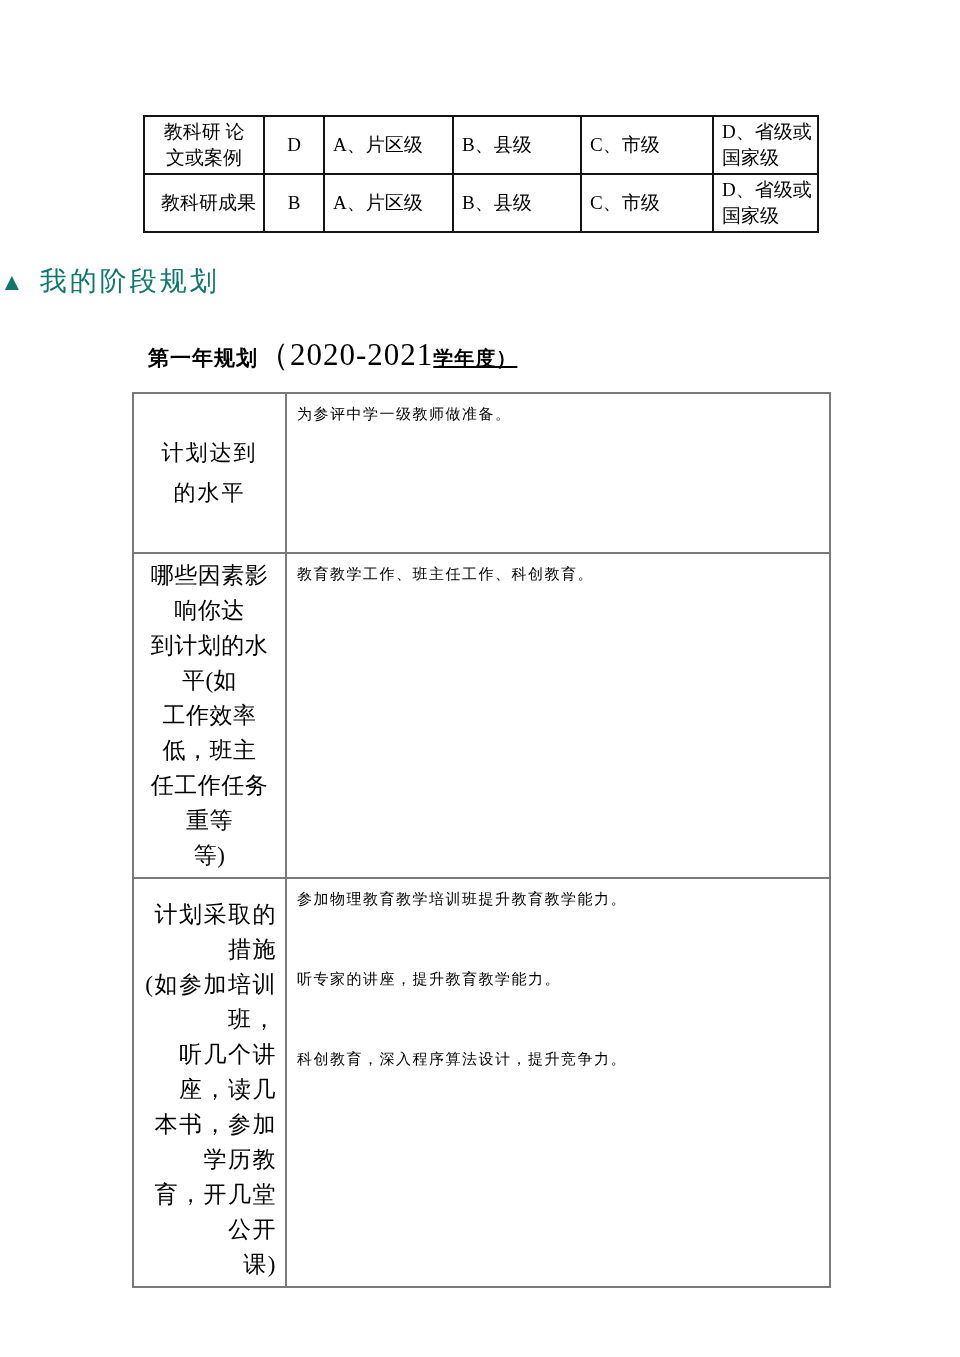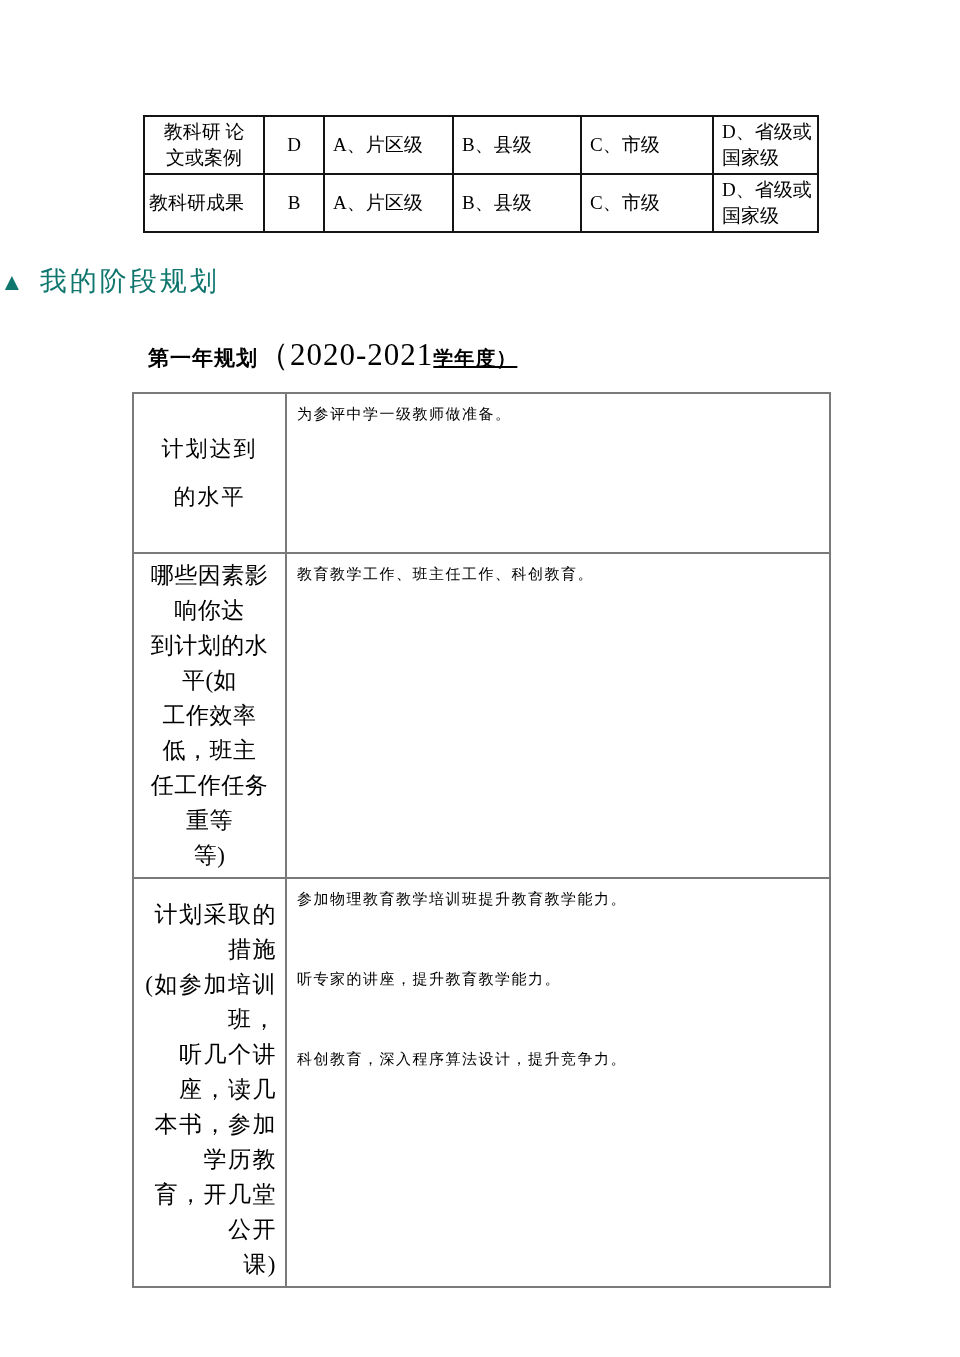--- a/index.html
+++ b/index.html
@@ -97,21 +97,21 @@
     text-align: center;
     vertical-align: middle;
     font-size: 23px;
     line-height: 35px;
     letter-spacing: 0.5px;
     white-space: pre-line;
     padding: 4px 6px;
   }
   table.plan-table tr.row-1 td.label-cell {
     font-size: 22px;
-    line-height: 48px;
+    line-height: 40px;
     letter-spacing: 2px;
   }
   table.plan-table tr.row-3 td.label-cell {
     text-align: right;
     letter-spacing: 1.5px;
     padding: 18px 8px 4px 10px;
   }
   table.plan-table td.content-cell {
     vertical-align: top;
     text-align: left;
@@ -148,21 +148,21 @@
         <td class="c-name">教科研 论
 文或案例</td>
         <td class="c-grade">D</td>
         <td class="c-level">A、片区级</td>
         <td class="c-level">B、县级</td>
         <td class="c-level">C、市级</td>
         <td class="c-level">D、省级或
 国家级</td>
       </tr>
       <tr>
-        <td class="c-name" style="text-align:left; padding-left:4px;">教科研成果</td>
+        <td class="c-name" style="text-align:left; padding-left:16px;">教科研成果</td>
         <td class="c-grade">B</td>
         <td class="c-level">A、片区级</td>
         <td class="c-level">B、县级</td>
         <td class="c-level">C、市级</td>
         <td class="c-level">D、省级或
 国家级</td>
       </tr>
     </tbody>
   </table>
 

